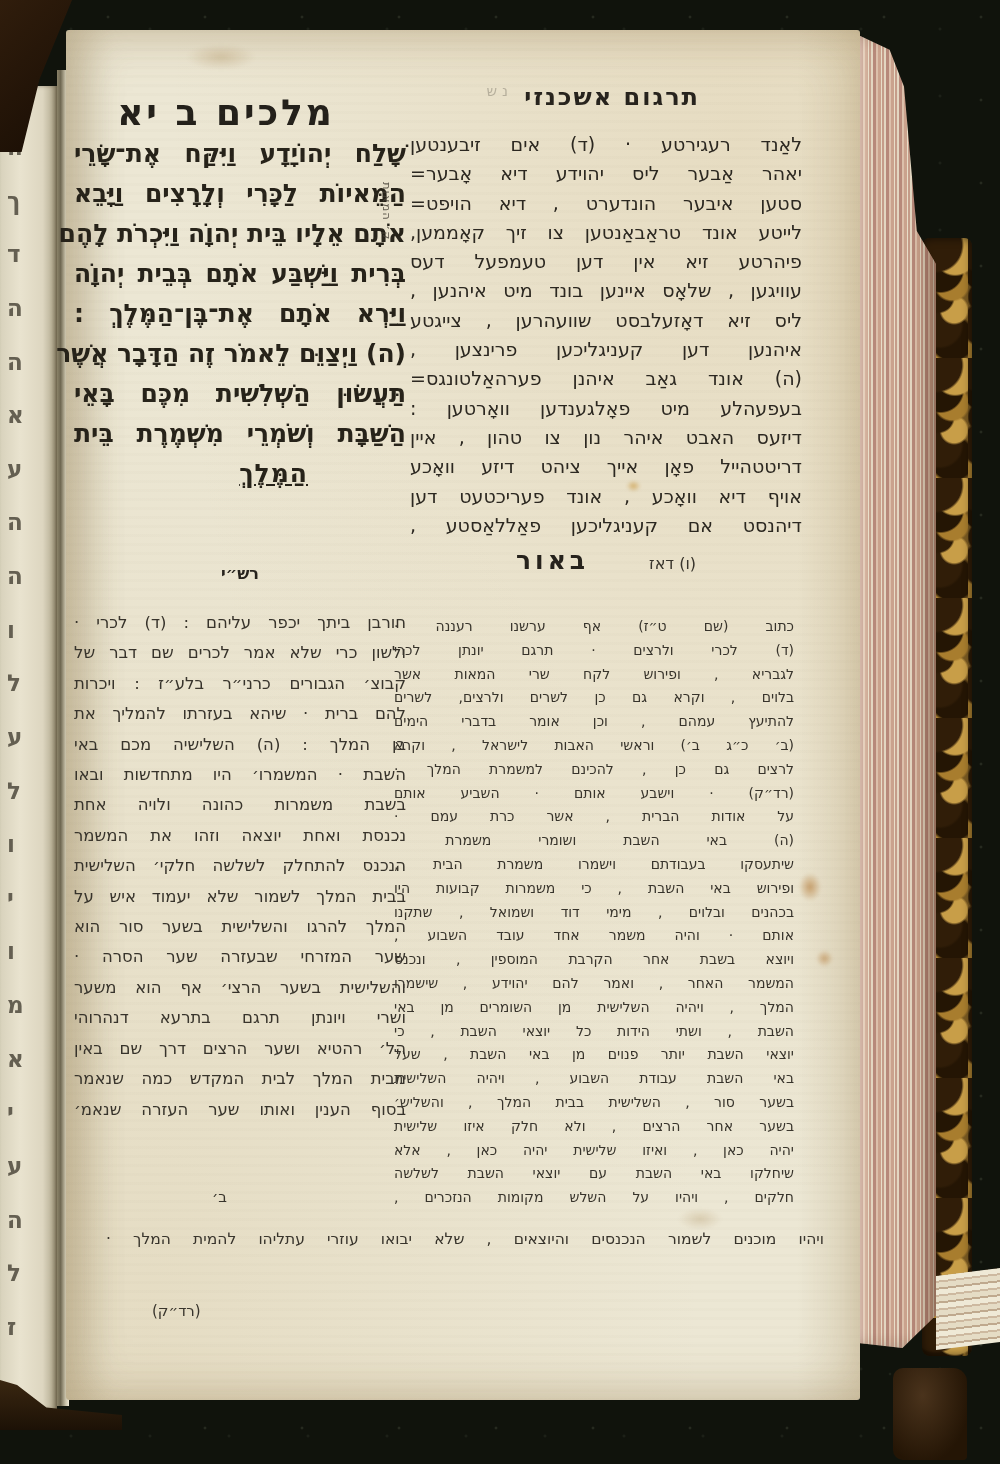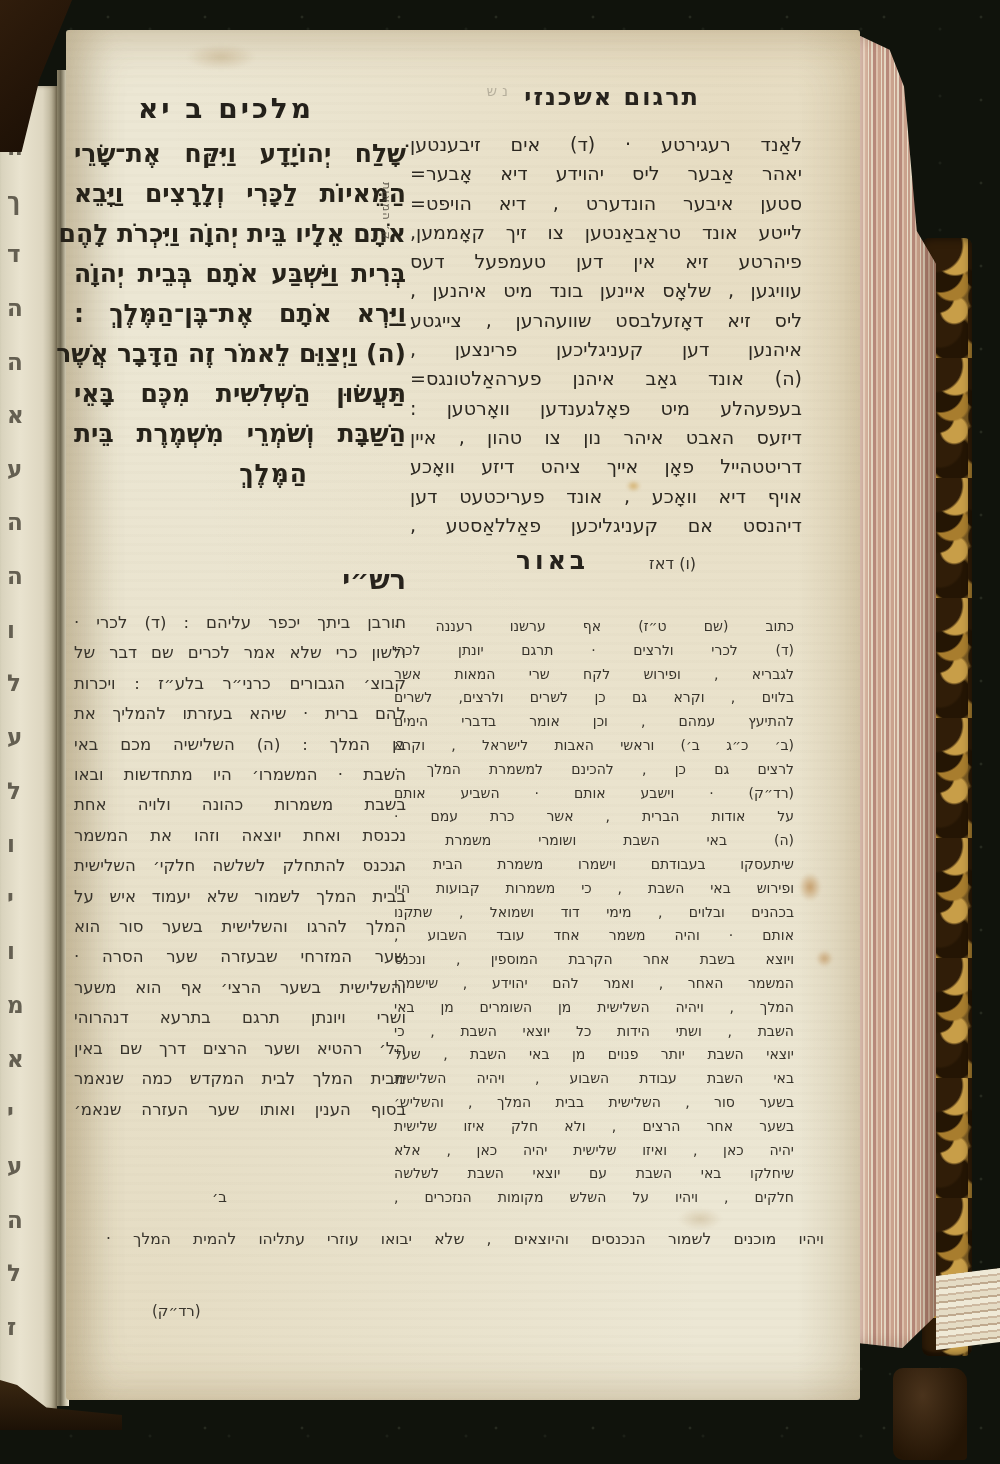--- a/index.html
+++ b/index.html
@@ -63,31 +63,31 @@
   .s1{left:560px;top:450px;width:15px;height:12px;background:radial-gradient(ellipse,rgba(200,150,60,.65),rgba(200,150,60,0) 70%);}
   .s2{left:733px;top:843px;width:22px;height:28px;background:radial-gradient(ellipse,rgba(176,115,45,.6),rgba(176,115,45,0) 72%);}
   .s3{left:750px;top:920px;width:17px;height:17px;background:radial-gradient(ellipse,rgba(176,115,45,.5),rgba(176,115,45,0) 72%);}
   .s4{left:120px;top:14px;width:70px;height:26px;background:radial-gradient(ellipse,rgba(150,110,50,.25),rgba(150,110,50,0) 70%);}
   .s5{left:612px;top:1178px;width:44px;height:22px;background:radial-gradient(ellipse,rgba(150,110,50,.22),rgba(150,110,50,0) 70%);}
 
   
   .hdr-targum{position:absolute;top:53px;right:160px;font-size:24px;font-weight:bold;
     color:#26221c;letter-spacing:2px;margin-left:36px;}
   .hdr-faint{position:absolute;top:52px;right:352px;font-size:15px;color:#26221c;opacity:.25;}
-  .hdr-kings{position:absolute;top:62px;left:26px;width:268px;text-align:center;font-size:28px;
+  .hdr-kings{position:absolute;top:62px;left:26px;width:268px;text-align:center;font-size:36px;
     font-weight:bold;color:#23201a;letter-spacing:3px;}
 
   .col{direction:rtl;}
   .col .line{text-align:justify;text-align-last:justify;white-space:nowrap;}
 
   .col-bible{position:absolute;top:104px;left:8px;width:332px;font-size:25px;font-weight:700;
     line-height:40px;color:#262219;}
-  .col-bible .line:last-child{text-align-last:right;padding-right:98px;letter-spacing:1px;}
-
-  .hdr-rashi{position:absolute;top:534px;left:8px;width:332px;text-align:right;font-size:27px;
+  .col-bible .line:last-child{text-align-last:right;padding-right:98px;letter-spacing:1px;text-decoration:underline;}
+
+  .hdr-rashi{position:absolute;top:534px;left:8px;width:332px;text-align:center;font-size:16px;
     font-weight:bold;color:#26221c;}
 
   .col-rashi{position:absolute;top:578px;left:8px;width:332px;font-size:16.5px;line-height:30.4px;
     color:#37332b;}
   .catchword{position:absolute;top:1158px;left:146px;font-size:15px;color:#37332b;}
 
   .col-targum{position:absolute;top:100px;left:344px;width:392px;font-size:19px;line-height:29.3px;
     color:#2b2720;}
 
   .baur-row{position:absolute;top:516px;left:344px;width:392px;direction:rtl;display:flex;

